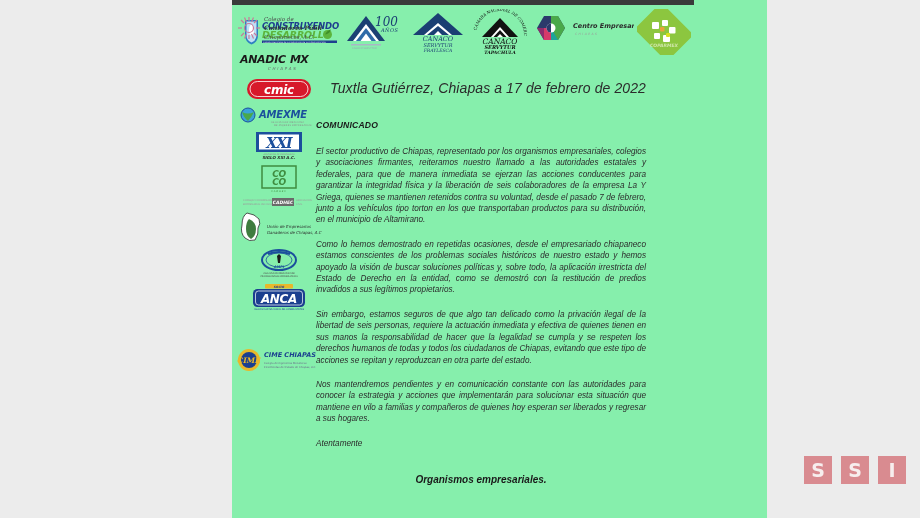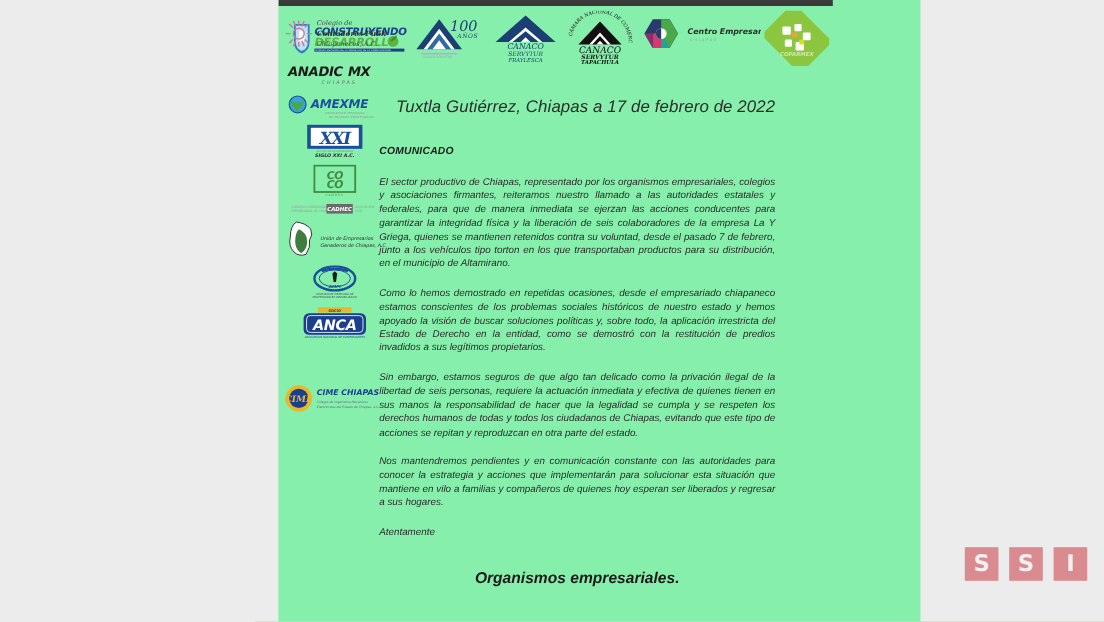--- a/index.html
+++ b/index.html
@@ -54,21 +54,21 @@
   p.para{
     font-size:8.2px;line-height:11.4px;color:#2b2b2b;
     text-align:justify;text-justify:inter-word;
     margin:0 0 13px 0;
     hyphens:none;
   }
   .atentamente{
     font-size:8.2px;color:#2b2b2b;margin:14px 0 0 0;
   }
   .firma{
-    font-size:13px;font-weight:bold;color:#1a1a1a;text-align:center;
+    font-size:10px;font-weight:bold;color:#1a1a1a;text-align:center;
     margin:26px 0 0 0;
   }
 
   
   #ssi{
     position:absolute;right:14px;bottom:34px;
     display:flex;gap:9px;
   }
   #ssi .sq{
     width:28px;height:28px;background:#d98b90;
@@ -211,20 +211,27 @@
 
 
       <div class="logo-slot" style="height:24px">
         <svg class="lg" width="82" height="22" viewBox="0 0 164 44">
           <text x="4" y="24" font-family="DejaVu Sans, sans-serif" font-size="22" font-weight="bold" fill="#1a1a1a" letter-spacing="-0.6">ANADIC</text>
           <text x="104" y="24" font-family="DejaVu Sans, sans-serif" font-size="22" font-weight="bold" fill="#1a1a1a" letter-spacing="-1.2">MX</text>
           <text x="60" y="38" font-family="DejaVu Sans, sans-serif" font-size="8" fill="#6a6a6a" letter-spacing="3.5">CHIAPAS</text>
         </svg>
       </div>
 
+      <div class="logo-slot" style="height:26px">
+        <svg class="lg" width="66" height="24" viewBox="0 0 132 48">
+          <rect x="2" y="4" width="128" height="40" rx="20" fill="#d7182a"></rect>
+          <rect x="8" y="9" width="116" height="30" rx="15" fill="none" stroke="#ffffff" stroke-width="1.6"></rect>
+          <text x="66" y="34" text-anchor="middle" font-family="DejaVu Sans, sans-serif" font-size="24" font-weight="bold" fill="#ffffff" letter-spacing="-0.5">cmic</text>
+        </svg>
+      </div>
 
       <div class="logo-slot" style="height:24px">
         <svg class="lg" width="80" height="22" viewBox="0 0 160 44">
           <circle cx="18" cy="20" r="14" fill="#3aa3d8"></circle>
           <path d="M6 14 q12 6 24 0 q-6 12 -12 18 q-8 -6 -12 -18 z" fill="#4aa84a"></path>
           <circle cx="18" cy="20" r="14" fill="none" stroke="#1b4f9c" stroke-width="2"></circle>
           <text x="40" y="26" font-family="DejaVu Sans, sans-serif" font-size="20" font-weight="bold" fill="#1b4f9c" letter-spacing="-0.4">AMEXME</text>
           <text x="64" y="36" font-family="DejaVu Sans, sans-serif" font-size="4.6" fill="#8a8a8a" letter-spacing=".6">ASOCIACION MEXICANA</text>
           <text x="70" y="42" font-family="DejaVu Sans, sans-serif" font-size="4.6" fill="#8a8a8a" letter-spacing=".6">DE MUJERES EMPRESARIAS</text>
         </svg>

